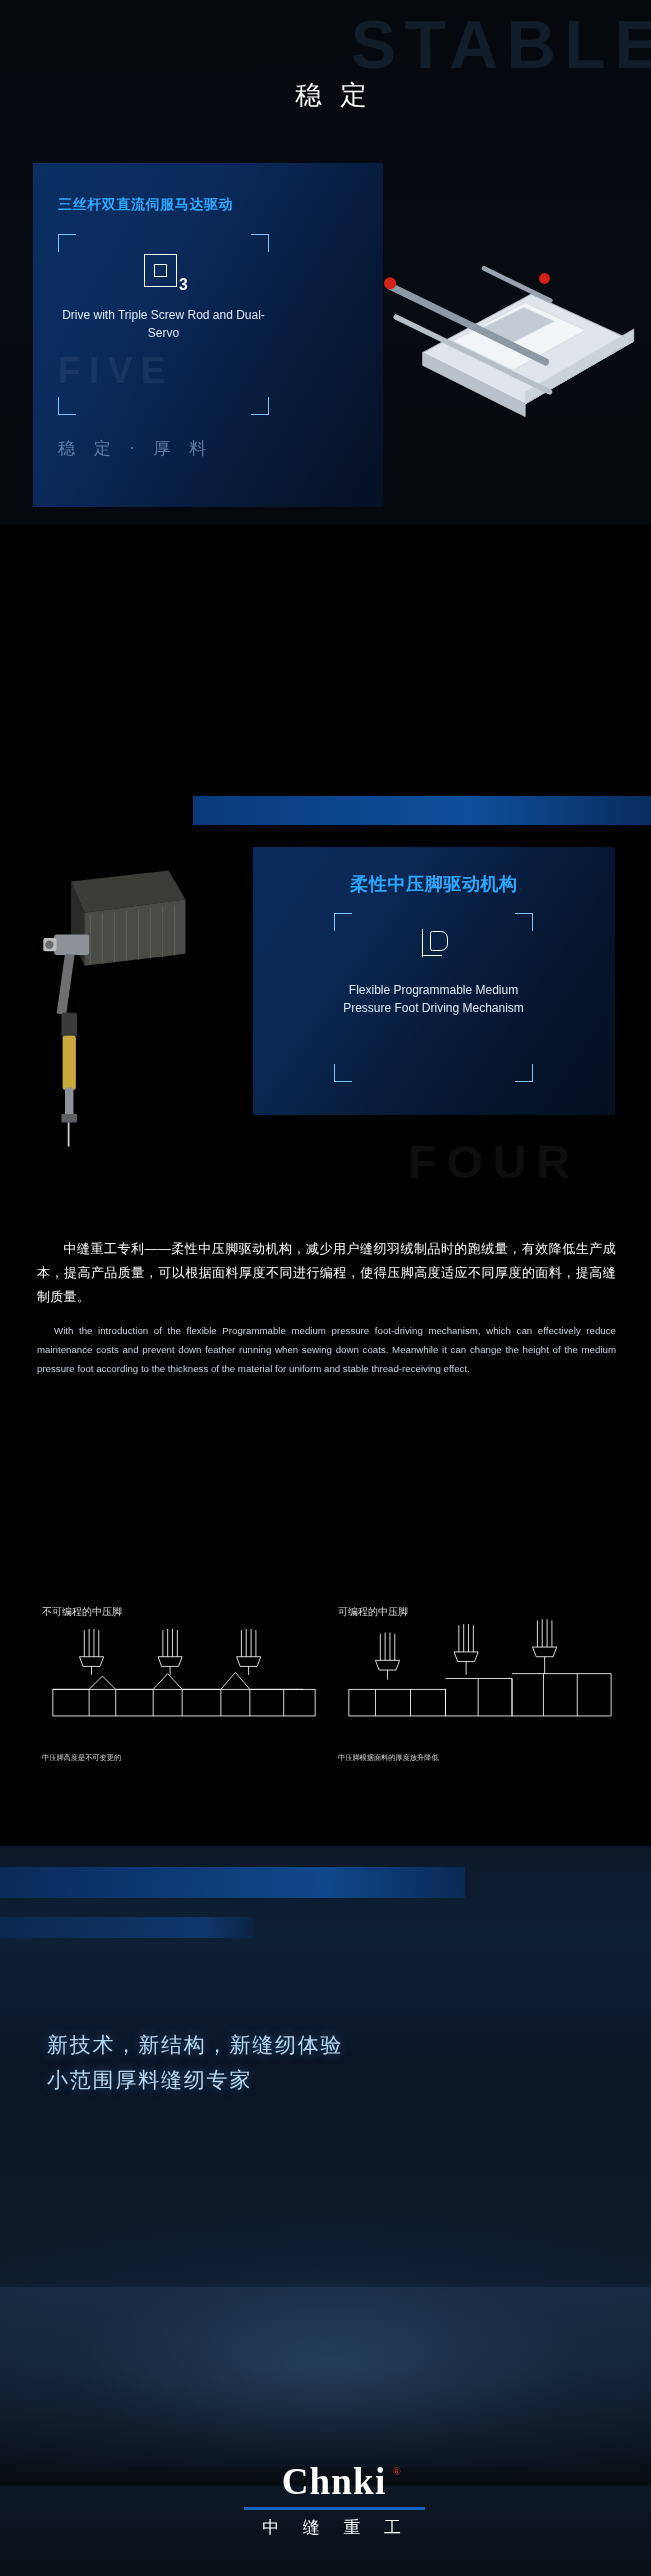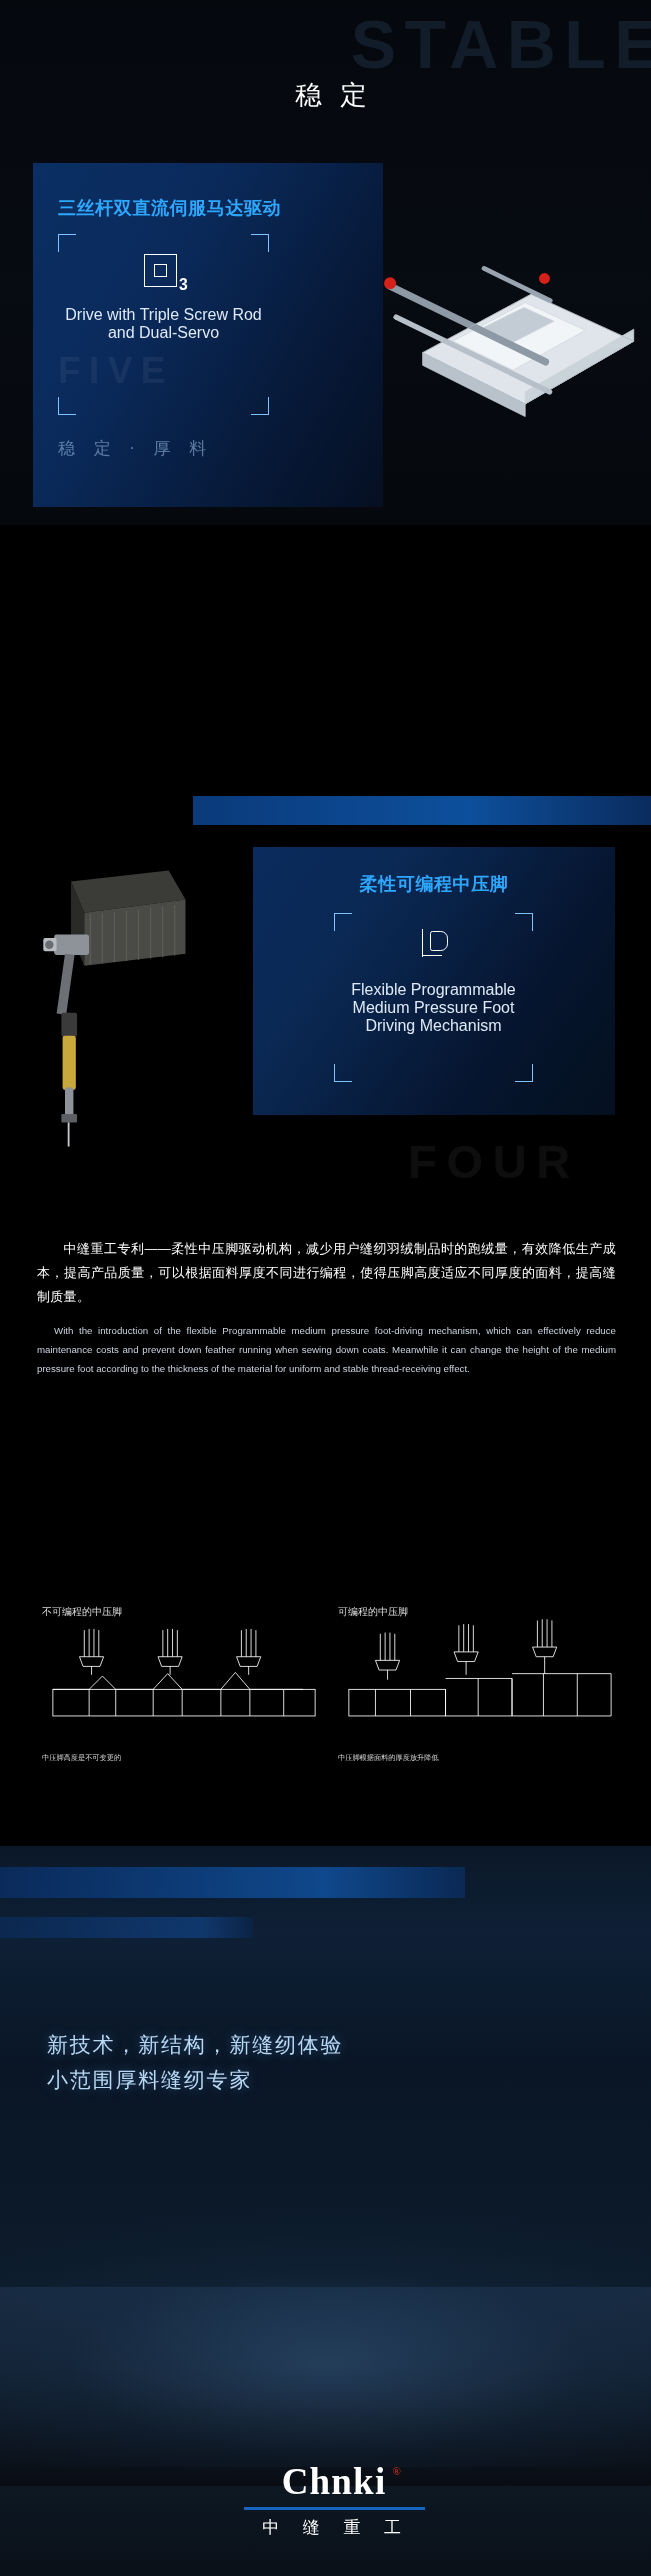--- a/index.html
+++ b/index.html
@@ -64,21 +64,21 @@
     left: 33px;
     top: 163px;
     width: 350px;
     height: 344px;
     background: linear-gradient(120deg, #0b2f63 0%, #0a2a5b 35%, #071a3a 70%, #050f22 100%);
   }
   .blue-panel .bp-title {
     position: absolute;
     left: 25px;
     top: 33px;
-    font-size: 18px;
+    font-size: 14px;
     font-weight: bold;
     color: #2ea8ff;
     letter-spacing: 0.6px;
   }
   .bracket-box {
     position: absolute;
     left: 25px;
     top: 71px;
     width: 211px;
     height: 181px;
@@ -127,21 +127,21 @@
     font-weight: bold;
     color: #ffffff;
     line-height: 1;
   }
   .panel-caption {
     position: absolute;
     left: 0;
     top: 72px;
     width: 211px;
     text-align: center;
-    font-size: 16px;
+    font-size: 12px;
     line-height: 18px;
     color: #dfe9f5;
   }
   .stable-sub {
     position: absolute;
     left: 25px;
     top: 274px;
     font-size: 17px;
     letter-spacing: 7.2px;
     color: rgba(160,195,230,0.55);
@@ -443,21 +443,21 @@
       </g>
     </svg>
   </div>
 
 
   <div class="sec2">
     <div class="blue-bar"></div>
     <div class="ghost-four">FOUR</div>
 
     <div class="panel2">
-      <div class="bp-title">柔性可编程中压脚</div>
+      <div class="bp-title">柔性中压脚驱动机构</div>
       <div class="bracket-box">
         <span class="br tl"></span>
         <span class="br tr"></span>
         <span class="br bl"></span>
         <span class="br brr"></span>
         <div class="icon-wrap">
           <span class="foot-icon">
             <span class="fi-v"></span>
             <span class="fi-b"></span>
             <span class="fi-c"></span>

